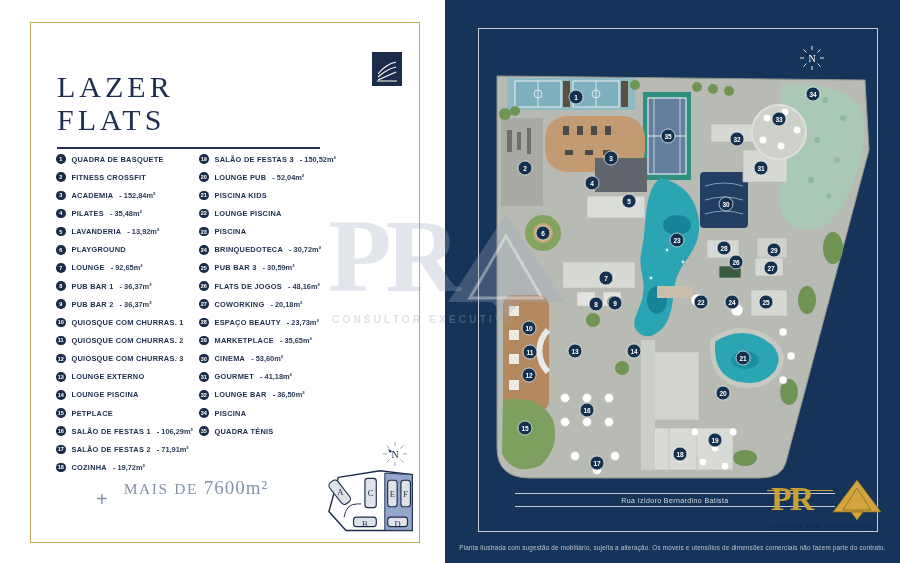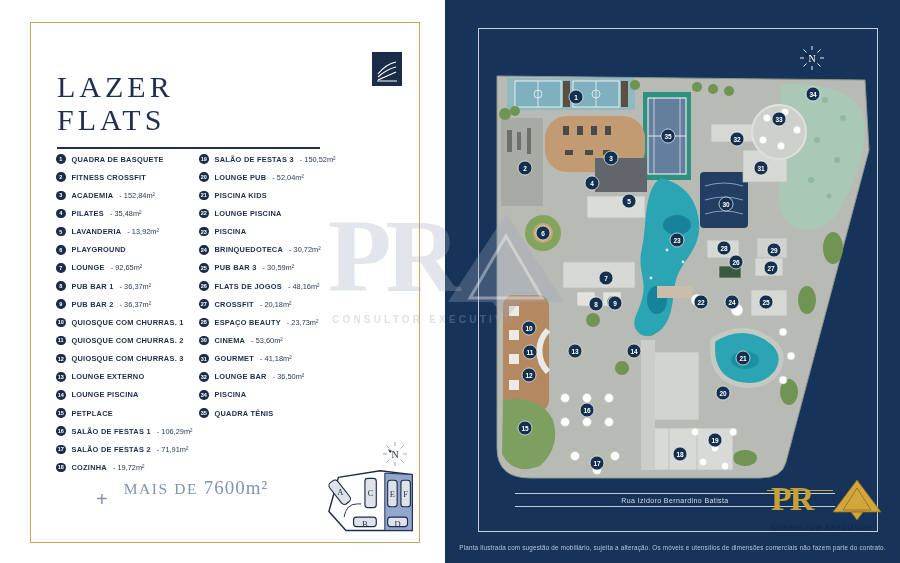--- a/index.html
+++ b/index.html
@@ -14,21 +14,21 @@
   .divider { position:absolute; left:57px; top:147px; width:263px; height:2px; background:#20304f; }
 
   .legend { position:absolute; left:56px; top:150px; display:flex; }
   .legend-col { display:flex; flex-direction:column; }
   .legend-col.c1 { width:143px; }
   .legend-col.c2 { width:170px; }
   .li { height:18.15px; display:flex; align-items:center; gap:6px; white-space:nowrap; }
   .num { flex:0 0 auto; width:9.5px; height:9.5px; border-radius:50%; background:#1b2c4a; color:#fff;
          font-size:5.5px; font-weight:700; display:inline-flex; align-items:center; justify-content:center; }
   .lbl { font-size:7.4px; font-weight:700; letter-spacing:.25px; color:#1c2c4a; }
-  .area { font-size:7.4px; font-weight:400; color:#2a3a55; }
+  .area { font-size:7.4px; font-weight:700; color:#2a3a55; }
 
   .footer-claim { position:absolute; left:96px; top:478px; display:flex; align-items:flex-start; gap:16px; color:#8494aa; }
   .plus { font-size:20px; font-weight:300; margin-top:10px; color:#8494aa; }
   .claim-text { font-family:"Liberation Serif", serif; font-size:15.5px; letter-spacing:1.6px; line-height:19px; color:#8494aa; }
   .claim-text .big { font-size:19px; letter-spacing:1px; }
 
   .compass-left { position:absolute; left:382px; top:441px; width:26px; height:26px; }
   .keyplan { position:absolute; left:325px; top:466px; }
 
   
@@ -195,27 +195,32 @@
             <span class="lbl">PUB BAR 3</span>
             <span class="area">- 30,59m²</span>
           </div>
           <div class="li">
             <span class="num">26</span>
             <span class="lbl">FLATS DE JOGOS</span>
             <span class="area">- 48,16m²</span>
           </div>
           <div class="li">
             <span class="num">27</span>
-            <span class="lbl">CROSSFIT</span>
+            <span class="lbl">COWORKING</span>
             <span class="area">- 20,18m²</span>
           </div>
           <div class="li">
             <span class="num">28</span>
             <span class="lbl">ESPAÇO BEAUTY</span>
             <span class="area">- 23,73m²</span>
+          </div>
+          <div class="li">
+            <span class="num">29</span>
+            <span class="lbl">MARKETPLACE</span>
+            <span class="area">- 35,65m²</span>
           </div>
           <div class="li">
             <span class="num">30</span>
             <span class="lbl">CINEMA</span>
             <span class="area">- 53,60m²</span>
           </div>
           <div class="li">
             <span class="num">31</span>
             <span class="lbl">GOURMET</span>
             <span class="area">- 41,18m²</span>

